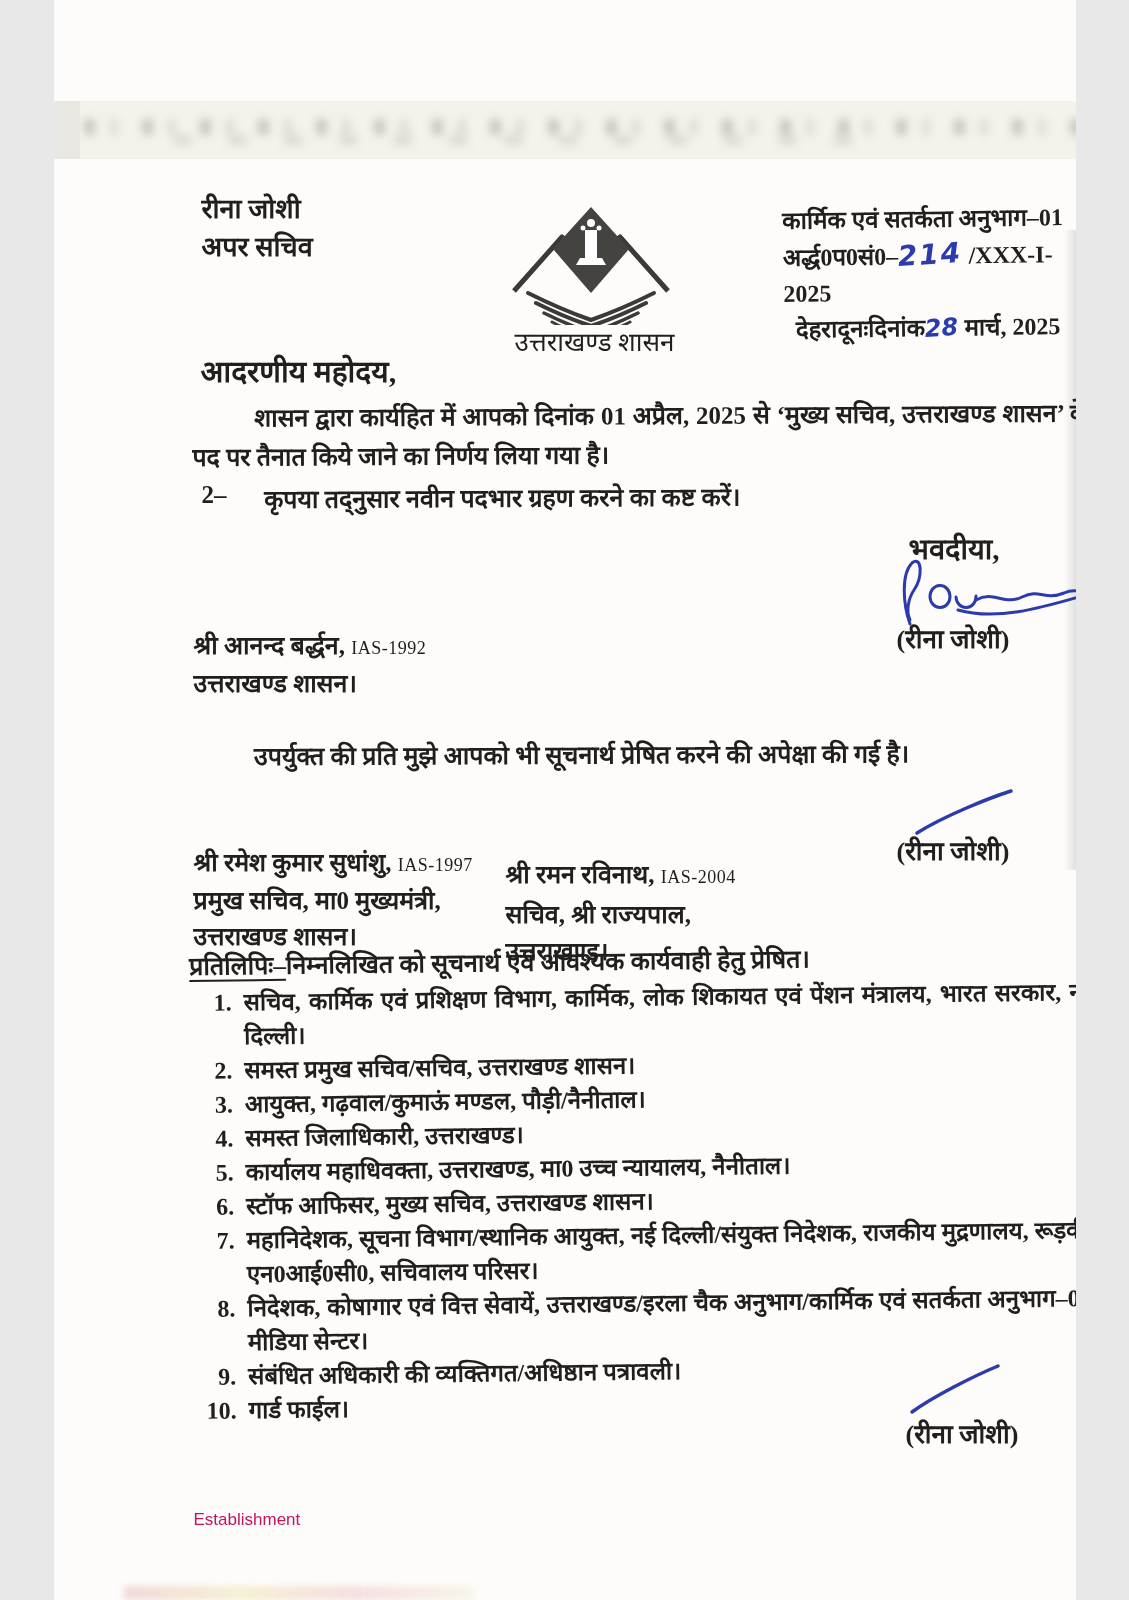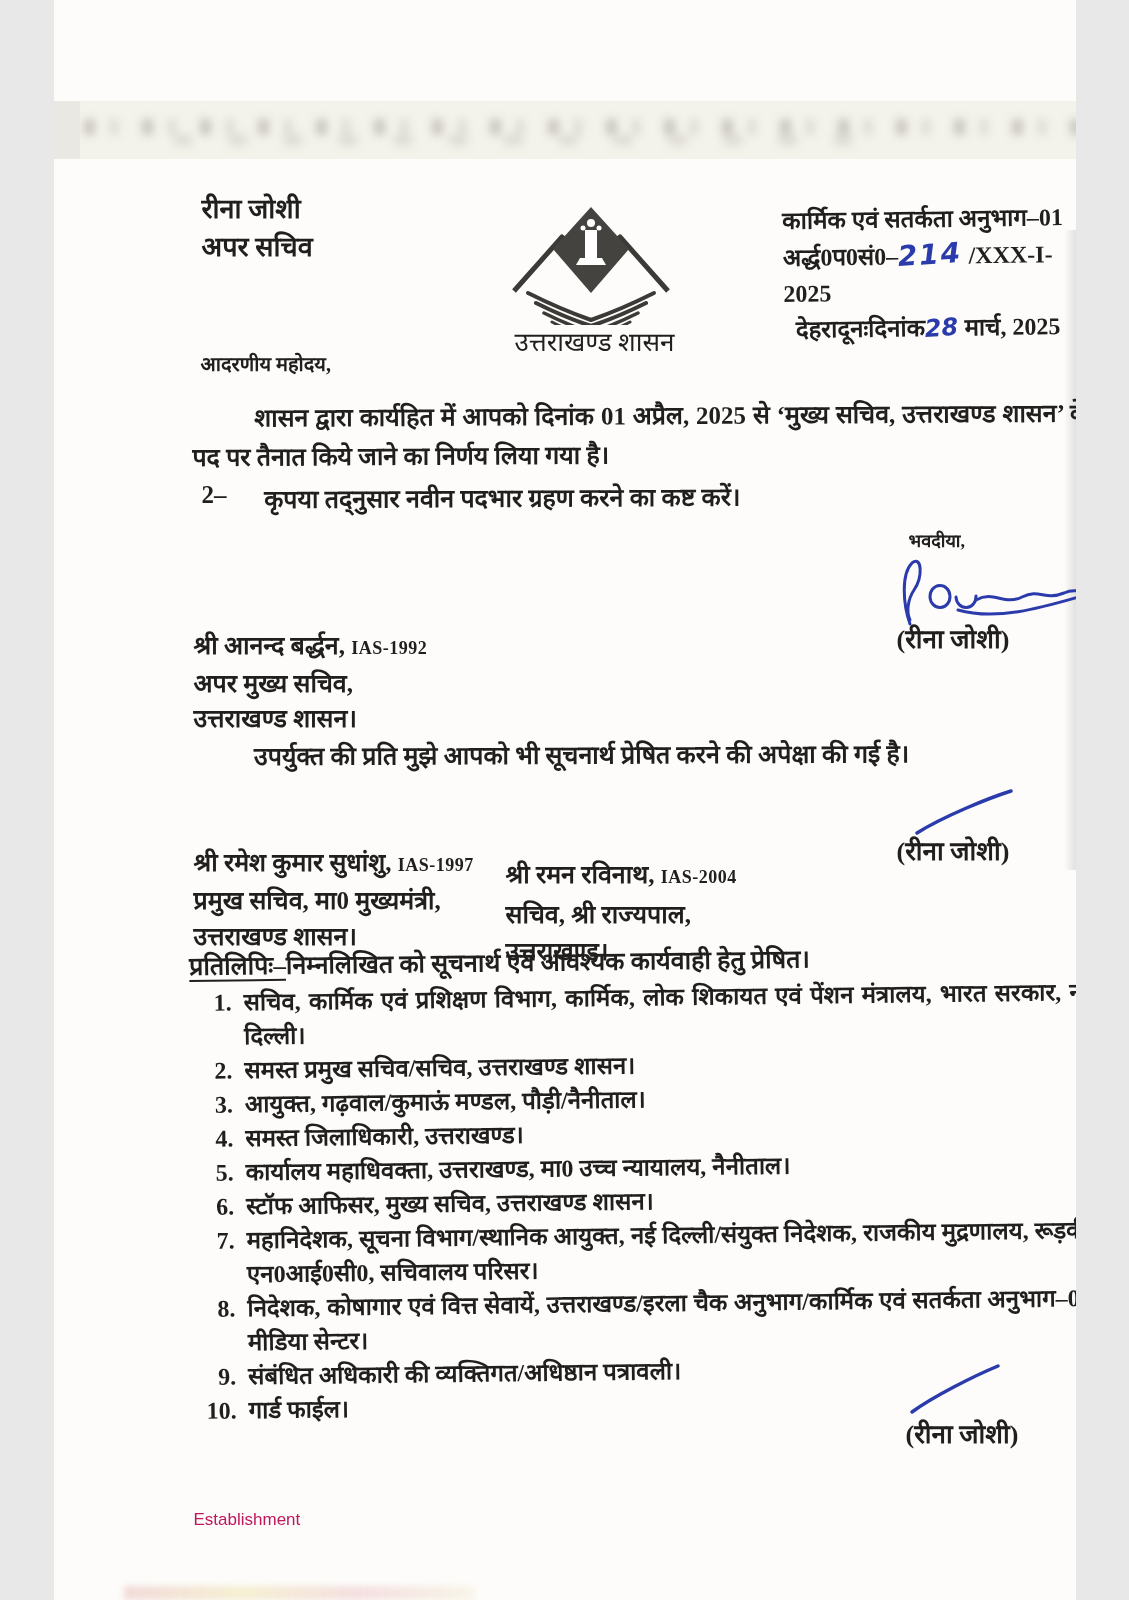--- a/index.html
+++ b/index.html
@@ -32,30 +32,30 @@
   .emblem-wrap{left:452px;top:203px;width:180px;text-align:center;}
   .emblem-caption{left:436px;top:323px;width:210px;text-align:center;font-size:26px;font-weight:400;}
   .ref-block{left:728px;top:203px;width:300px;font-size:24px;line-height:36px;font-weight:700;
     transform:rotate(-0.8deg);transform-origin:left top;}
   .ref-block .l3{padding-left:12px;}
   .hand{color:#2b3bab;font-style:italic;font-weight:700;font-size:28px;
     font-family:"DejaVu Sans",sans-serif;letter-spacing:2px;display:inline-block;transform:rotate(-3deg);}
   .hand.day{font-size:24px;letter-spacing:0;}
 
   
-  .salutation{left:147px;top:350px;font-size:20px;}
+  .salutation{left:147px;top:350px;font-size:30px;}
   .para1{left:138px;top:399px;width:897px;font-size:25px;line-height:39px;text-align:justify;text-indent:62px;
     transform:rotate(-0.35deg);transform-origin:left top;}
   .para2-num{left:148px;top:481px;font-size:25px;font-weight:700;}
   .para2{left:210px;top:481px;width:700px;font-size:25px;transform:rotate(-0.3deg);transform-origin:left top;}
-  .closing{left:855px;top:528px;font-size:18px;}
+  .closing{left:855px;top:528px;font-size:29px;}
   .sig1{left:838px;top:552px;}
   .sig1-name{left:843px;top:620px;font-size:26px;}
   .addressee{left:140px;top:628px;font-size:25px;line-height:35px;}
-  .ias{font-size:18px;font-weight:700;letter-spacing:.5px;}
+  .ias{font-size:18px;font-weight:400;letter-spacing:.5px;}
   .para3{left:200px;top:738px;width:840px;font-size:25px;transform:rotate(-0.25deg);transform-origin:left top;}
   .sig2{left:855px;top:788px;}
   .sig2-name{left:843px;top:832px;font-size:26px;}
   .cc-left{left:140px;top:845px;font-size:25px;line-height:36px;}
   .cc-right{left:452px;top:856px;font-size:25px;line-height:37px;}
 
   
   .copy-section{left:135px;top:948px;width:905px;transform:rotate(-0.7deg);transform-origin:left top;}
   .copy-heading{font-size:25px;font-weight:700;margin:0 0 4px 0;}
   .copy-heading .ul{text-decoration:underline;text-underline-offset:5px;}
@@ -126,21 +126,20 @@
         <path d="M64,45 a10,11 0 1,0 20,-1"></path>
         <path d="M84,48 C102,38 112,54 130,45 C148,36 152,49 172,41 C181,37 188,39 193,41"></path>
         <path d="M66,58 C108,70 158,53 197,42"></path>
       </g>
     </svg>
   </div>
   <div class="abs sig1-name dev">(रीना जोशी)</div>
 
   <div class="abs addressee dev">
     <div><span>श्री आनन्द बर्द्धन,</span> <span class="ias">IAS-1992</span></div>
-    <div>अपर मुख्य सचिव,</div>
     <div>उत्तराखण्ड शासन।</div>
   </div>
 
   <div class="abs para3 dev">उपर्युक्त की प्रति मुझे आपको भी सूचनार्थ प्रेषित करने की अपेक्षा की गई है।</div>
 
   <div class="abs sig2">
     <svg width="110" height="50" viewBox="0 0 110 50">
       <path d="M8,45 C35,28 80,10 102,3" fill="none" stroke="#2b3bab" stroke-width="3.5" stroke-linecap="round"></path>
     </svg>
   </div>

